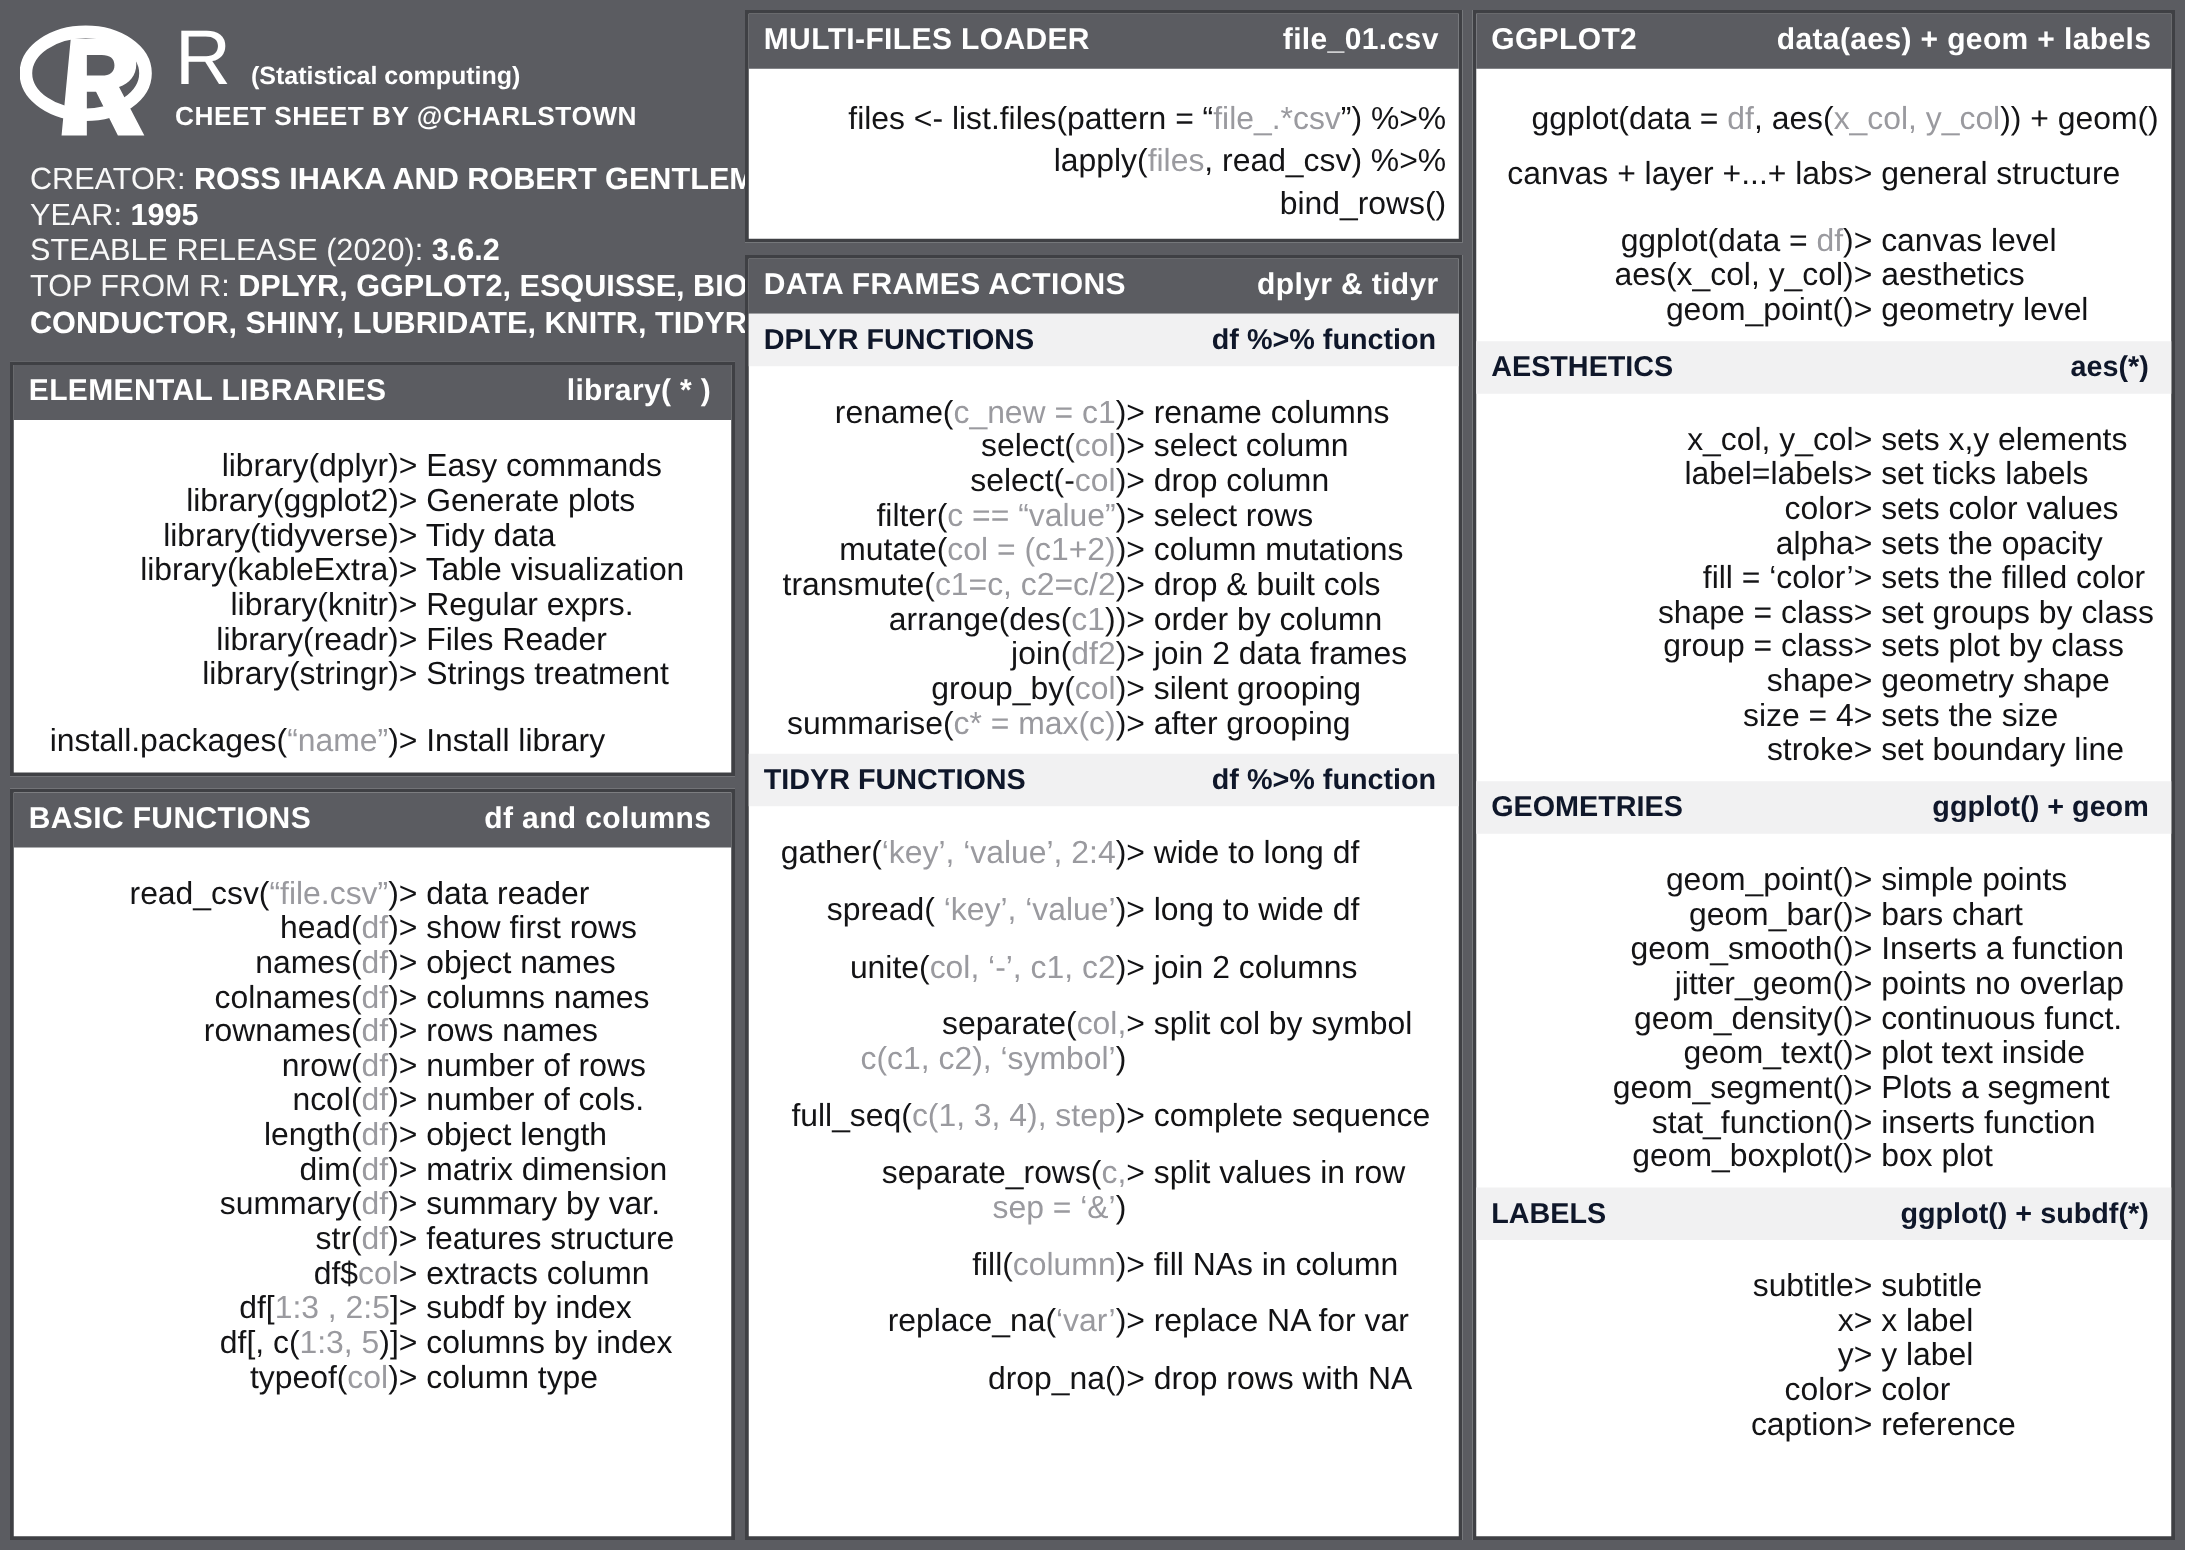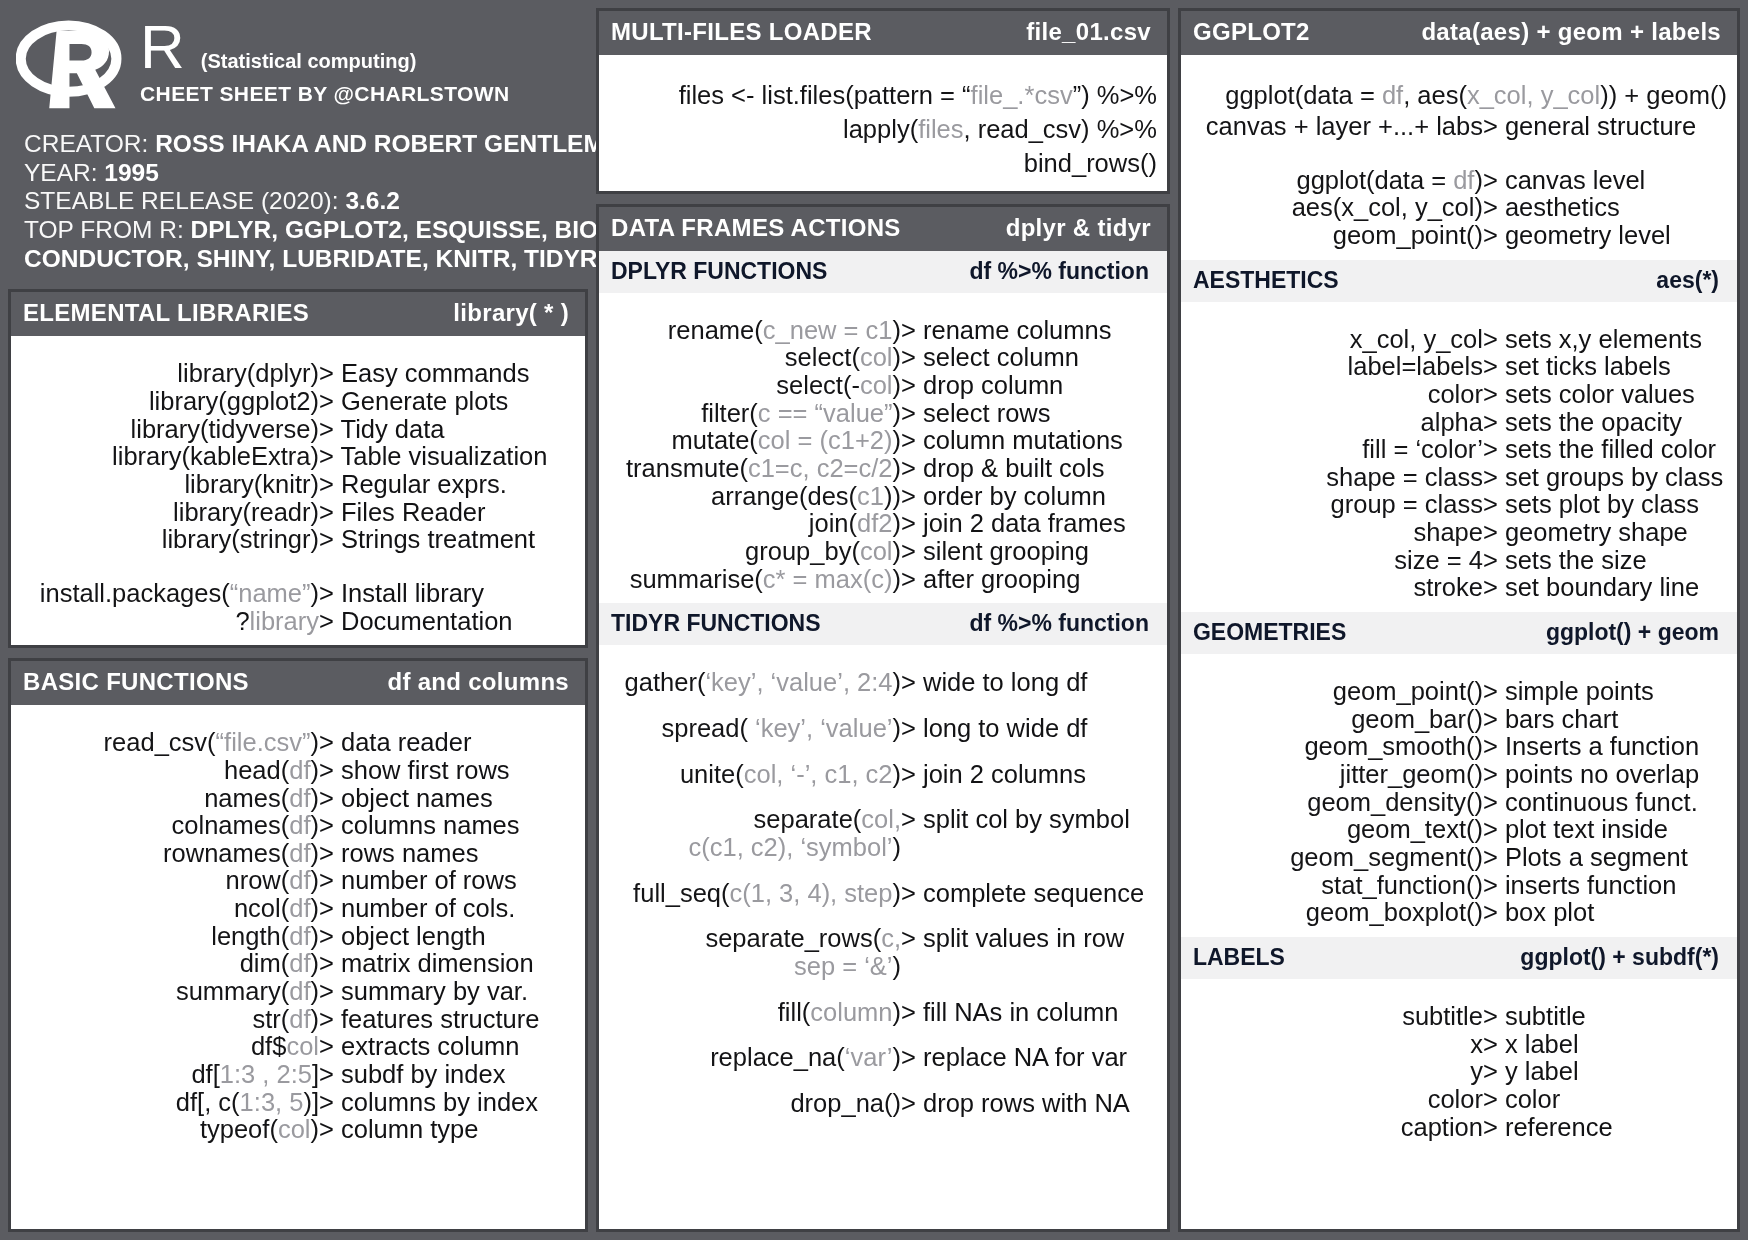--- a/index.html
+++ b/index.html
@@ -161,24 +161,20 @@
             <span class="lhs code">library(stringr)</span>
             <span class="rhs desc">&gt; Strings treatment</span>
           </div>
 
         <div class="gap-block"></div>
 
         <div class="row">
           <span class="lhs code"><span>install.packages(</span><span class="arg">“name”</span><span>)</span></span>
           <span class="rhs desc">&gt; Install library</span>
         </div>
-        <div class="row">
-          <span class="lhs code"><span>?</span><span class="arg">library</span></span>
-          <span class="rhs desc">&gt; Documentation</span>
-        </div>
       </div>
     </div>
 
     <div class="card fill">
       <div class="hdr">
         <span class="h-left">BASIC FUNCTIONS</span>
         <span class="h-right">df and columns</span>
       </div>
       <div class="body w-left tight" id="basic-rows">
           <div class="row">
@@ -359,21 +355,21 @@
 
   <div class="col col-right">
     <div class="card fill">
       <div class="hdr">
         <span class="h-left">GGPLOT2</span>
         <span class="h-right">data(aes) + geom + labels</span>
       </div>
 
       <div class="body w-right tight">
         <div class="free"><span>ggplot(data = </span><span class="arg">df</span><span>, aes(</span><span class="arg">x_col, y_col</span><span>)) + geom()</span></div>
-        <div class="row" style="margin-top:0;">
+        <div class="row" style="margin-top:13px;">
           <span class="lhs code">canvas + layer +...+ labs</span>
           <span class="rhs desc">&gt; general structure</span>
         </div>
         <div class="gap-block"></div>
         <div id="ggstruct-rows">
             <div class="row">
               <span class="lhs code"><span>ggplot(data = </span><span class="arg">df</span><span>)</span></span>
               <span class="rhs desc">&gt; canvas level</span>
             </div>
             <div class="row">

